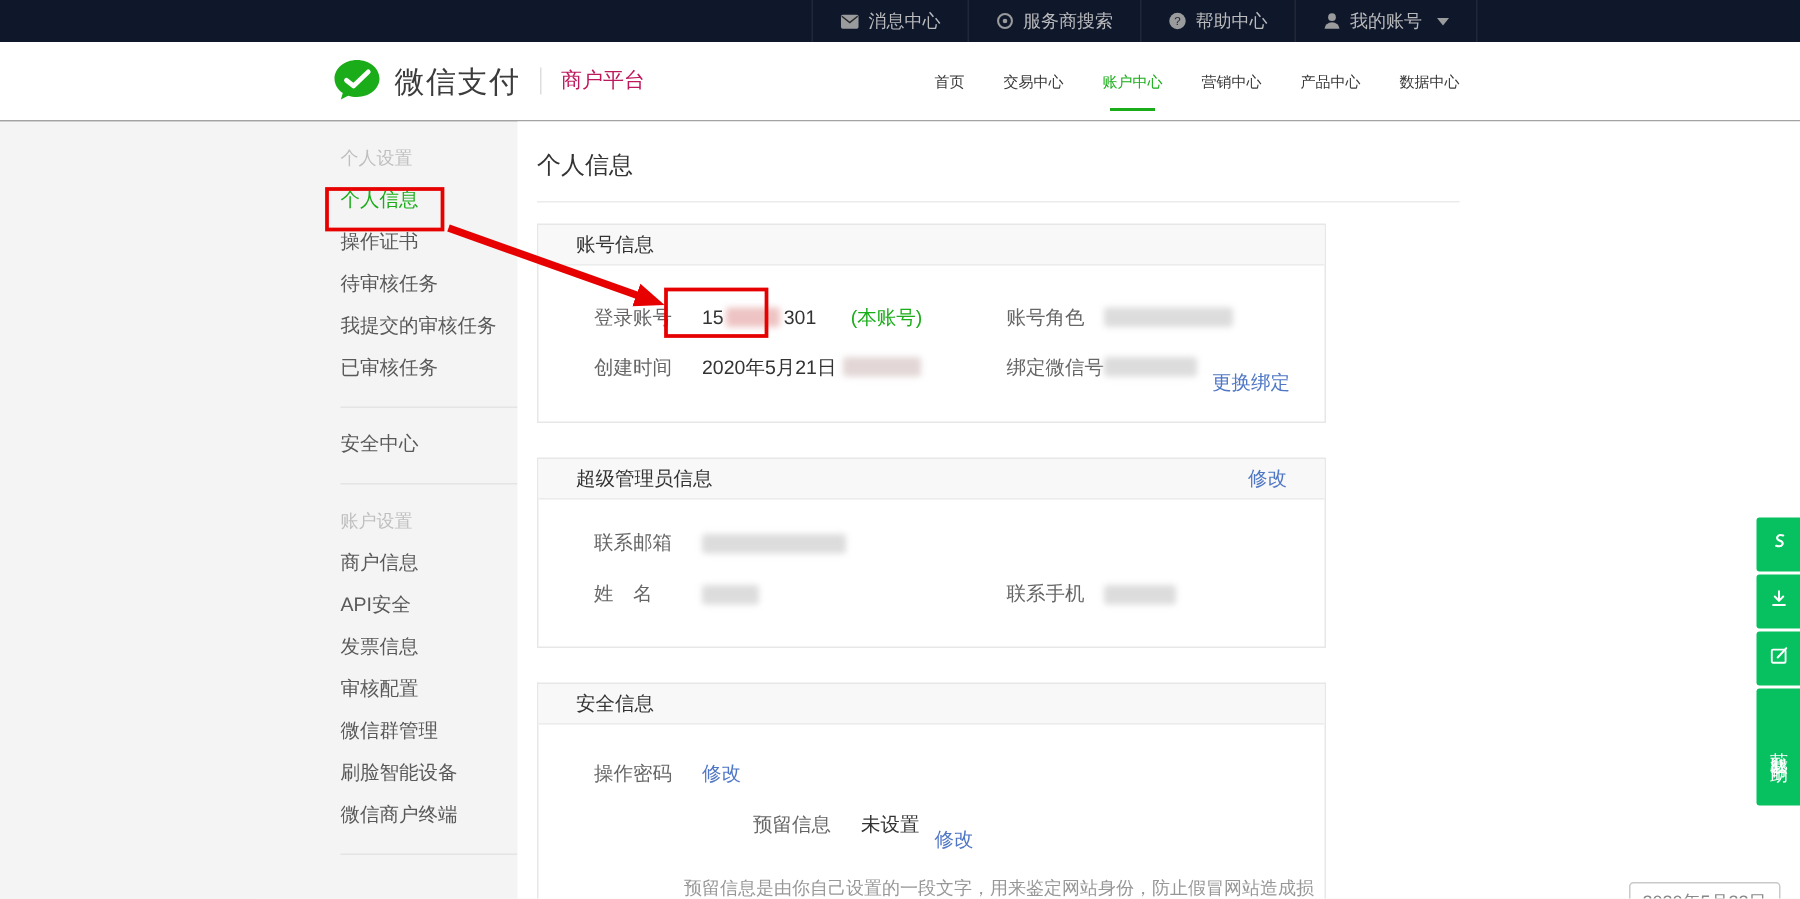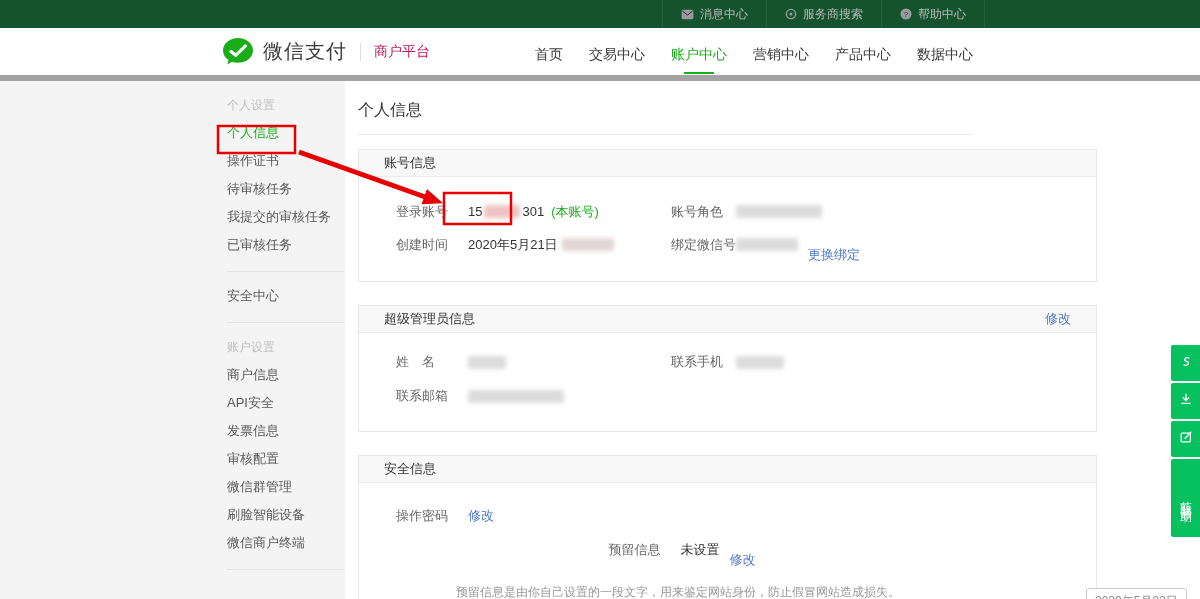--- a/index.html
+++ b/index.html
@@ -3,67 +3,67 @@
 <meta charset="utf-8">
 <style>
   * { margin:0; padding:0; box-sizing:border-box; }
   html,body { width:1200px; height:599px; }
   body {
     font-family:"Liberation Sans","DejaVu Sans",sans-serif;
     background:#f4f4f4; overflow:hidden; position:relative;
     color:#333;
   }
   
-  .topbar { height:28px; background:#14532d; display:flex; align-items:stretch; }
+  .topbar { height:28px; background:#0f172a; display:flex; align-items:stretch; }
   .topbar-items { margin-left:auto; margin-right:215px; display:flex; }
   .tb-item { display:flex; align-items:center; gap:6px; padding:0 18px;
     font-size:12px; color:#b9babc; cursor:pointer;
     border-left:1px solid rgba(255,255,255,0.07); }
   .tb-item:last-child { border-right:1px solid rgba(255,255,255,0.07); }
   .tb-ico { display:flex; align-items:center; color:#9a9b9d; }
   .caret { width:0; height:0; border-left:4px solid transparent; border-right:4px solid transparent;
     border-top:5px solid #9a9b9d; margin-left:4px; }
   
-  .header { height:53px; background:#fff; border-bottom:6px solid #a3a3a3;
+  .header { height:53px; background:#fff; border-bottom:1px solid #a3a3a3;
     display:flex; align-items:center; padding-left:222px; position:relative; }
   .logo { display:flex; align-items:center; }
   .brand { font-size:20px; color:#3c3c3c; margin-left:9px; letter-spacing:1px; }
   .vbar { width:1px; height:18px; background:#ddd; margin:0 13px; }
   .subtitle { font-size:14px; color:#be185d; }
   .nav { position:absolute; right:227px; top:0; height:53px; display:flex; align-items:center; gap:26px; }
-  .nav-item { font-size:14px; color:#383838; cursor:pointer; position:relative;
+  .nav-item { font-size:10px; color:#383838; cursor:pointer; position:relative;
     height:53px; display:flex; align-items:center; text-decoration:none; }
   .nav-item.active { color:#1aad19; }
   .nav-item.active::after { content:""; position:absolute; left:50%; transform:translateX(-50%);
     bottom:7px; width:30px; height:2px; background:#1aad19; }
   
   .page { display:flex; height:571px; background:#f4f4f4; }
   .sidebar { width:345px; flex-shrink:0; padding-top:10px; }
   .side-row { height:28px; display:flex; align-items:center; padding-left:227px;
     font-size:13px; color:#595959; cursor:pointer; }
   .side-title { color:#bfbfbf; font-size:12px; cursor:default; }
   .side-row.active { color:#1aad19; }
   .side-divider { border:none; border-top:1px solid #e4e4e4; margin:12px 0 10px 227px; }
   
   .main { flex:1; background:#fff; padding:19px 0 0 13px; position:relative; }
   .page-title { font-size:16px; color:#333; font-weight:normal; }
   .title-divider { border:none; border-top:1px solid #ebebeb; margin:13px 0 14px; width:615px; }
-  .card { width:739px; border:1px solid #e7e7e7; margin-bottom:23px; background:#fff; }
+  .card { width:526px; border:1px solid #e7e7e7; margin-bottom:23px; background:#fff; }
   .card-hd { height:27px; background:#f8f8f8; border-bottom:1px solid #ececec;
     display:flex; align-items:center; justify-content:space-between;
     padding:0 25px; font-size:13px; color:#333; }
   .card-bd { padding:18px 0 20px; }
   .row { display:flex; align-items:center; height:33px; }
   .cell-l { display:flex; align-items:center; width:312px; }
   .cell-r { display:flex; align-items:center; flex:1; }
   .lbl { font-size:13px; color:#666; }
   .lbl.c1 { margin-left:37px; width:72px; }
   .lbl.c2 { width:65px; }
   .val { font-size:13px; color:#333; display:flex; align-items:center; }
-  .tag-green { color:#1aad19; margin-left:7px; font-size:13px; }
+  .tag-green { color:#1aad19; margin-left:23px; font-size:13px; }
   a.blue { color:#5077c5; font-size:13px; text-decoration:none; cursor:pointer; }
   .redact { height:13px; background:#dcdcdc; border-radius:2px; filter:blur(2px); display:inline-block; }
   .redact.pink { background:#eec3c3; }
   .redact.warm { background:#e3d6d6; }
   .desc { margin:16px 0 0 97px; font-size:12px; color:#979797; line-height:19px; }
   .ml10 { margin-left:10px;margin-top:20px; }
   
   .fab-col { position:absolute; right:0; top:345px; width:29px; z-index:60; }
   .fab { width:29px; background:#07c160; color:#fff; display:flex; align-items:center;
     justify-content:center; margin-bottom:2px; cursor:pointer; border-radius:2px 0 0 2px; }
@@ -101,20 +101,30 @@
       <span>服务商搜索</span>
     </div>
     <div class="tb-item">
       <span class="tb-ico">
         <svg width="12" height="12" viewBox="0 0 14 14">
             <circle cx="7" cy="7" r="6.4" fill="currentColor"></circle>
             <text x="7" y="10.2" text-anchor="middle" font-size="9" fill="#25272b" font-family="Liberation Sans,sans-serif">?</text>
           </svg>
       </span>
       <span>帮助中心</span>
+    </div>
+    <div class="tb-item">
+      <span class="tb-ico">
+        <svg width="12" height="12" viewBox="0 0 14 14">
+            <circle cx="7" cy="4" r="3" fill="currentColor"></circle>
+            <path d="M1.2 13 a5.8 5 0 0 1 11.6 0 z" fill="currentColor"></path>
+          </svg>
+      </span>
+      <span>我的账号</span>
+      <span class="caret"></span>
     </div>
   </div>
 </div>
 
 <div class="header">
   <span class="logo">
     <svg width="32" height="30" viewBox="0 0 34 32">
       <path d="M17 1 C8 1 1 7 1 14.3 c0 4.2 2.3 7.9 5.9 10.3 l-1.4 4.6 5.2-2.7 c1.9 .6 4 .9 6.3 .9 9 0 16-6 16-13.1 C33 7 26 1 17 1 z" fill="#1aad19"></path>
       <path d="M9.5 15.5 L14.5 19.5 L25 9.5" fill="none" stroke="#fff" stroke-width="3.4" stroke-linecap="round" stroke-linejoin="round"></path>
     </svg>
@@ -197,32 +207,32 @@
     </div>
 
     <div class="card">
       <div class="card-hd">
         <span>超级管理员信息</span>
         <a class="blue">修改</a>
       </div>
       <div class="card-bd" style="padding:12px 0 18px;">
         <div class="row" style="height:34px;">
           <div class="cell-l">
+            <span class="lbl c1">联系邮箱</span>
+            <span class="redact" style="width:96px;"></span>
+          </div>
+        </div>
+        <div class="row" style="height:34px;">
+          <div class="cell-l">
             <span class="lbl c1">姓　名</span>
             <span class="redact" style="width:38px;"></span>
           </div>
           <div class="cell-r">
             <span class="lbl c2">联系手机</span>
             <span class="redact" style="width:48px;"></span>
-          </div>
-        </div>
-        <div class="row" style="height:34px;">
-          <div class="cell-l">
-            <span class="lbl c1">联系邮箱</span>
-            <span class="redact" style="width:96px;"></span>
           </div>
         </div>
       </div>
     </div>
 
     <div class="card" style="margin-bottom:0;border-bottom:none;">
       <div class="card-hd">
         <span>安全信息</span>
       </div>
       <div class="card-bd" style="padding:16px 0 30px;">

